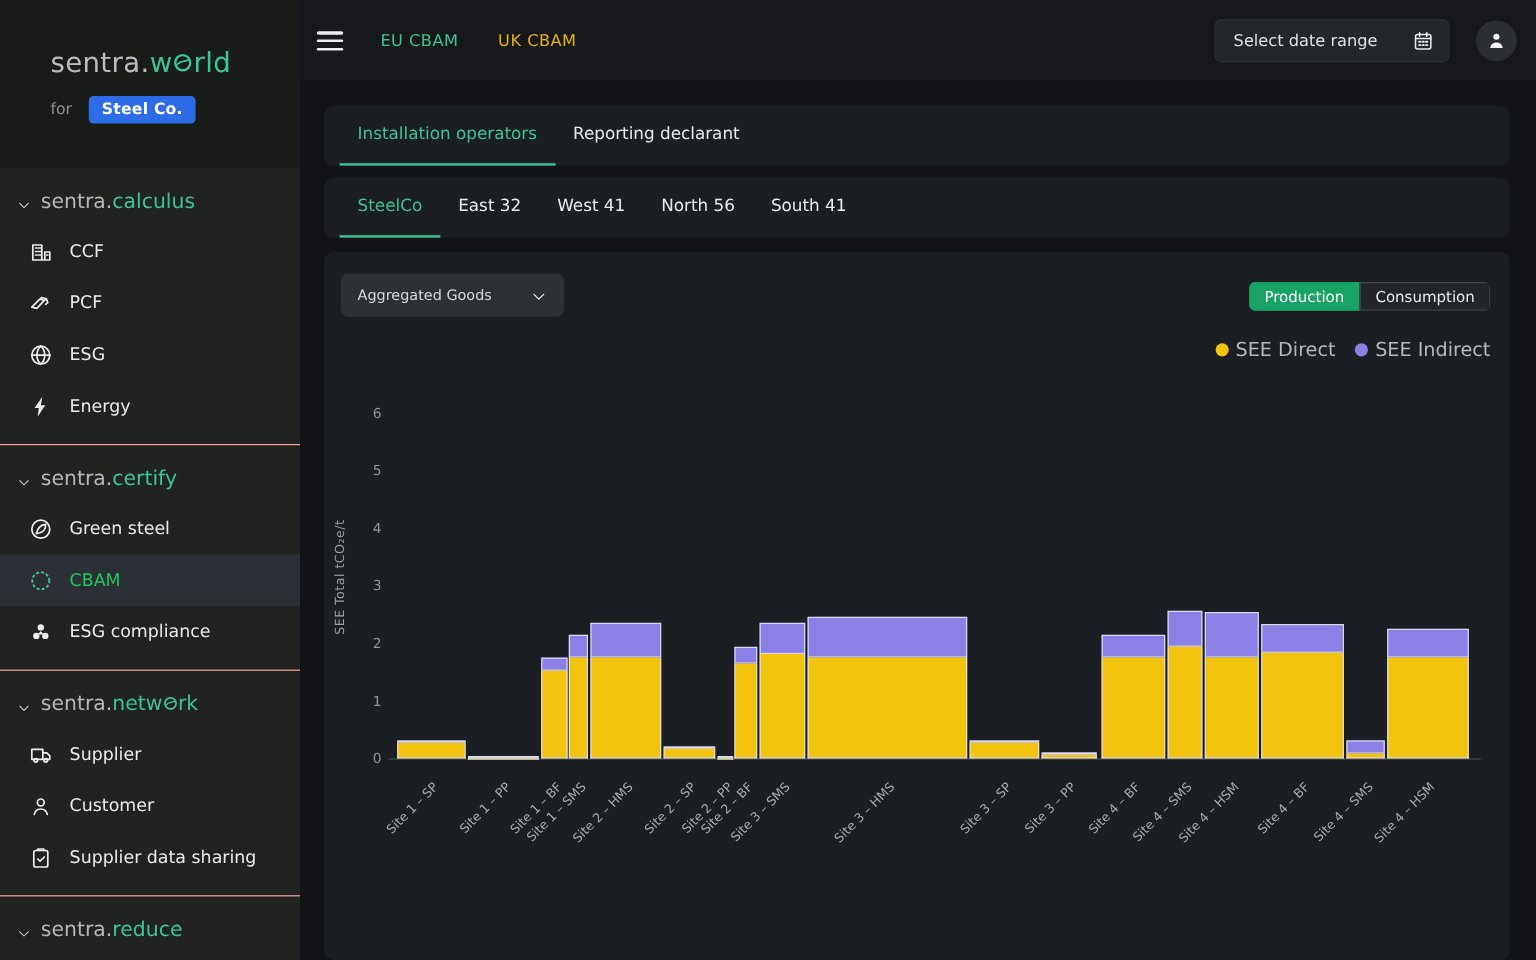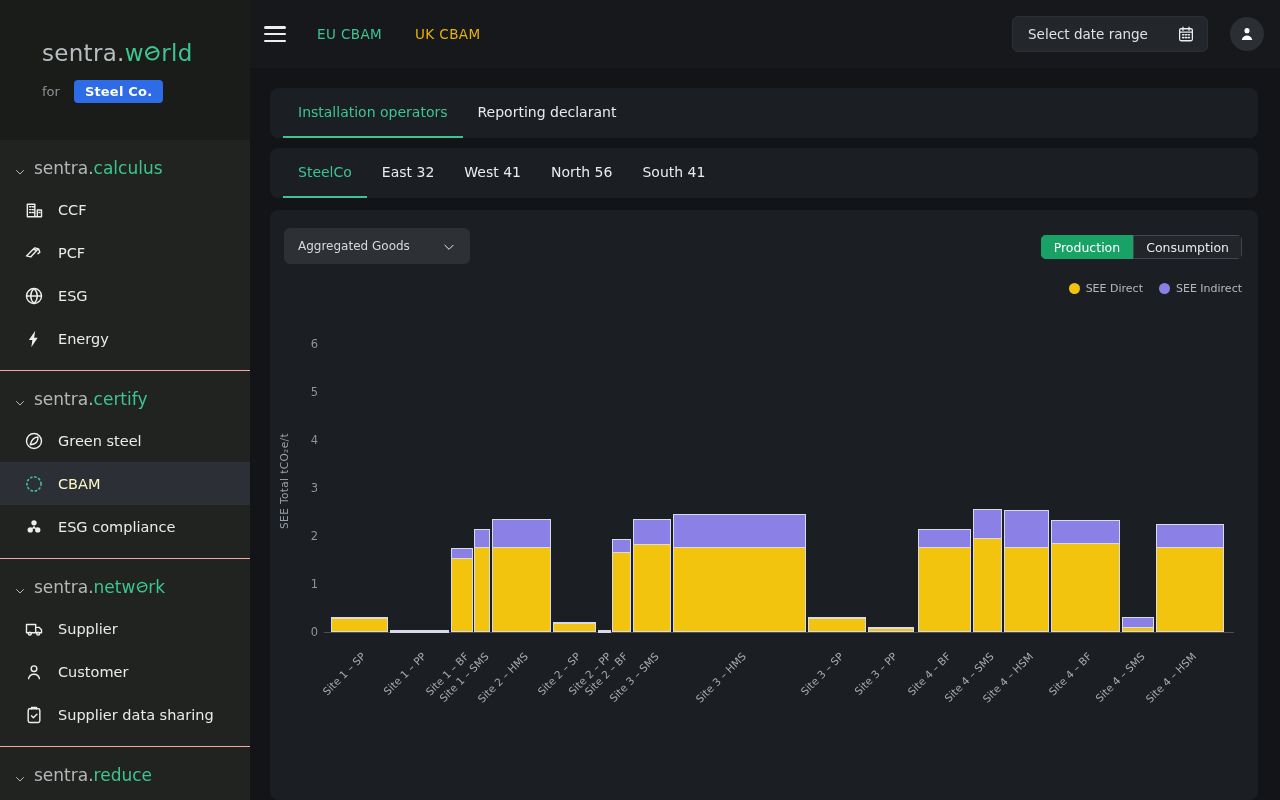--- a/index.html
+++ b/index.html
@@ -21,21 +21,21 @@
   .nav-section { padding:10px 0; }
   .nav-section + .nav-section { border-top:1px solid #fca5a5; }
   .sec-header { height:36px; display:flex; align-items:center; gap:8px;
     padding-left:14px; font-size:17px; margin-bottom:2px; cursor:pointer; }
   .sec-header .pre { color:#b4b8bb; }
   .sec-header .suf { color:#3dc492; }
   .chev { width:12px; height:12px; color:#cfd3d6; flex:0 0 auto; }
   .nav-item { height:43px; display:flex; align-items:center; gap:14px;
     padding-left:24px; font-size:14.5px; color:#e9ebed; cursor:pointer; }
   .nav-item .ic { width:20px; height:20px; color:#eceef0; flex:0 0 auto; }
-  .nav-item.active { background:#2c3036; color:#fef9c3; }
+  .nav-item.active { background:#2c3036; color:#22c55e; }
   .nav-item.active .ic { color:#3dc492; }
   .globe-o { width:.72em; height:.72em; display:inline-block; margin:0 .02em;
     vertical-align:-0.02em; color:#3dc492; }
 
   
   .topbar { position:absolute; left:250px; top:0; width:1030px; height:68px;
     background:#16181c; display:flex; align-items:center; }
   .burger { width:22px; height:16px; margin-left:14px; display:flex;
     flex-direction:column; justify-content:space-between; cursor:pointer; }
   .burger span { height:2.5px; background:#eceef0; border-radius:2px; }
@@ -68,21 +68,21 @@
     background:#2d3136; border-radius:6px; display:flex; align-items:center;
     padding:0 14px; cursor:pointer; }
   .dropdown .val { flex:1; font-size:12px; color:#d6d9dc; }
   .dropdown .ic { width:14px; height:14px; color:#eceef0; }
   .toggle { position:absolute; right:16px; top:25px; display:flex; height:24px;
     border-radius:5px; overflow:hidden; font-size:12.5px; }
   .toggle .opt { display:flex; align-items:center; padding:0 12px; cursor:pointer;
     background:#22262b; border:1px solid #43474d; color:#e9ebed; }
   .toggle .opt.active { background:#18a266; border-color:#18a266; color:#fff; }
   .legend { position:absolute; right:16px; top:72px; display:flex; gap:16px; }
-  .leg-item { display:flex; align-items:center; gap:6px; font-size:11px; color:#b5b9bd; }
+  .leg-item { display:flex; align-items:center; gap:6px; font-size:16px; color:#b5b9bd; }
   .leg-dot { width:11px; height:11px; border-radius:50%; }
 
   
   .plot { position:absolute; left:58px; top:120px; width:900px; height:302px; }
   .ytick { position:absolute; width:34px; left:-44px; text-align:right;
     font-size:11.5px; color:#8f9499; transform:translateY(-50%); }
   .ylab { position:absolute; left:-52px; top:0; height:100%; width:16px;
     display:flex; align-items:center; justify-content:center; }
   .ylab span { writing-mode:vertical-rl; transform:rotate(180deg);
     font-size:10.5px; color:#9aa0a5; letter-spacing:.4px; }

